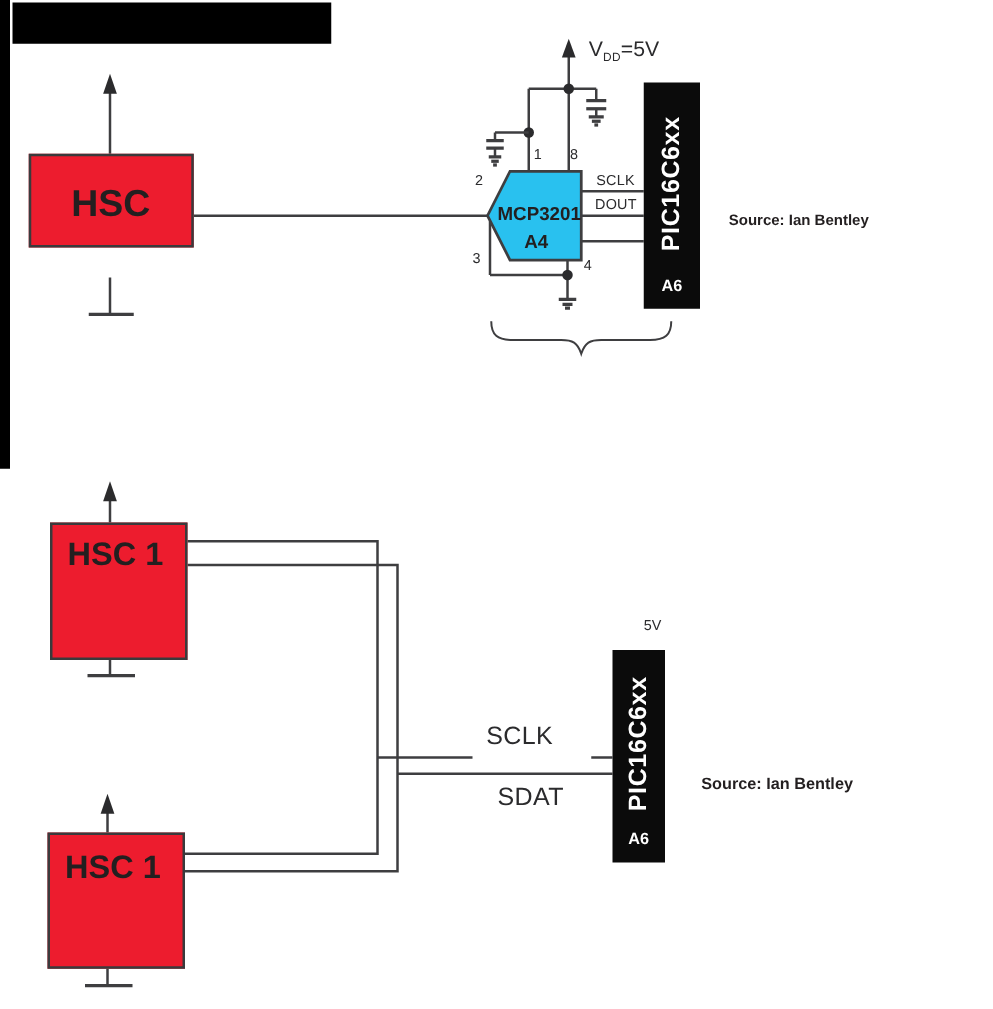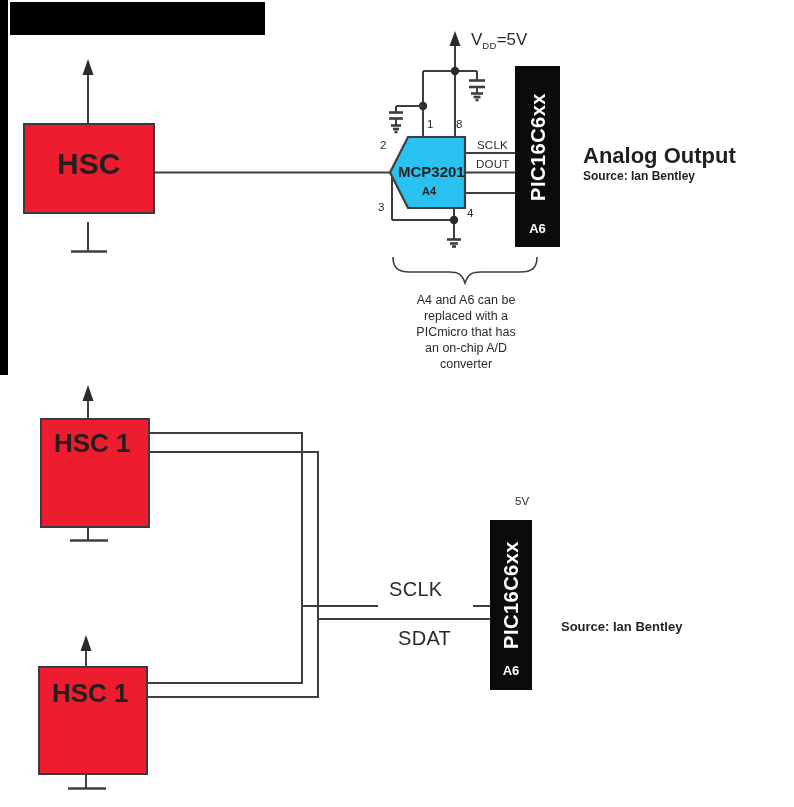--- a/index.html
+++ b/index.html
@@ -122,56 +122,48 @@
     </g>
 
     <polyline class="wire" points="150,433 302,433 302,683 148,683"></polyline>
     <polyline class="wire" points="150,452 318,452 318,697 148,697"></polyline>
 
     <line class="wire" x1="302" y1="606" x2="378" y2="606"></line>
     <line class="wire" x1="473" y1="606" x2="490" y2="606"></line>
     <line class="wire" x1="318" y1="619" x2="490" y2="619"></line>
   </svg>
 
-  <div class="abs sensor" style="left:23px;top:123px;width:132px;height:91px;">
+  <div class="abs sensor" style="left:23px;top:123px;width:132px;height:75px;">
     <span class="lbl" style="left:32px;top:24px;font-size:30px;">HSC</span>
   </div>
 
   <div class="abs vddlabel" style="left:471px;top:30px;">
     <span>V</span><span class="sub">DD</span><span>=5V</span>
   </div>
 
   <div class="abs pin" style="left:427px;top:118px;">1</div>
   <div class="abs pin" style="left:456px;top:118px;">8</div>
   <div class="abs pin" style="left:380px;top:139px;">2</div>
   <div class="abs pin" style="left:378px;top:201px;">3</div>
   <div class="abs pin" style="left:467px;top:207px;">4</div>
 
   <div class="abs" style="left:398px;top:163px;width:62px;text-align:center;font-weight:bold;font-size:15px;">MCP3201</div>
-  <div class="abs" style="left:398px;top:185px;width:62px;text-align:center;font-weight:600;font-size:11px;">A4</div>
+  <div class="abs" style="left:398px;top:185px;width:62px;text-align:center;font-weight:600;font-size:15px;">A4</div>
 
   <div class="abs sig" style="left:477px;top:139px;">SCLK</div>
   <div class="abs sig" style="left:476px;top:158px;">DOUT</div>
   <div class="abs sig" style="left:481px;top:177px;margin-left:44px;">CS</div>
 
   <div class="abs chipbox" style="left:515px;top:66px;width:45px;height:181px;">
     <span class="vtext" style="top:45%;">PIC16C6xx</span>
     <span class="desig" style="bottom:11px;">A6</span>
   </div>
 
-  <div class="abs title" style="left:583px;top:143px;font-size:22px;">Analog Output</div>
   <div class="abs src" style="left:583px;top:169px;font-size:12px;">Source: Ian Bentley</div>
 
-  <div class="abs note" style="left:392px;top:292px;">
-    <div>A4 and A6 can be</div>
-    <div>replaced with a</div>
-    <div>PICmicro that has</div>
-    <div>an on-chip A/D</div>
-    <div>converter</div>
-  </div>
 
   <div class="abs sensor" style="left:40px;top:418px;width:110px;height:110px;">
     <span class="lbl" style="left:12px;top:10px;font-size:26px;">HSC 1</span>
   </div>
   <div class="abs sensor" style="left:38px;top:666px;width:110px;height:109px;">
     <span class="lbl" style="left:12px;top:12px;font-size:26px;">HSC 1</span>
   </div>
 
   <div class="abs sig-big" style="left:389px;top:578px;">SCLK</div>
   <div class="abs sig-big" style="left:398px;top:627px;">SDAT</div>

